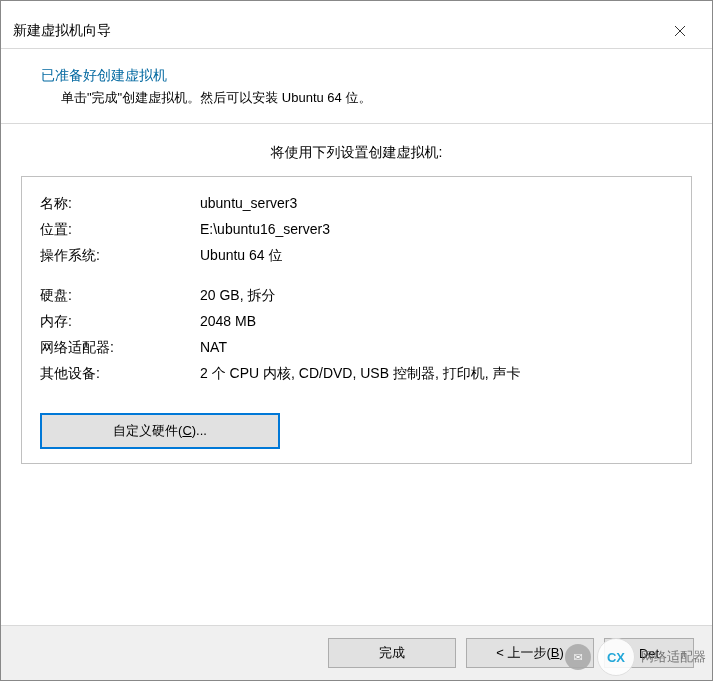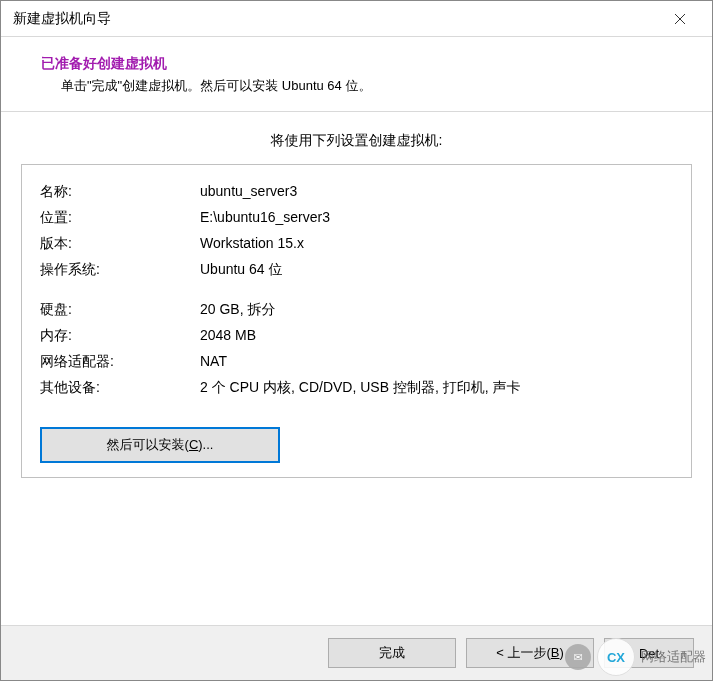--- a/index.html
+++ b/index.html
@@ -24,20 +24,21 @@
       background: #fff;
     }
     .titlebar {
       height: 36px;
       display: flex;
       align-items: center;
       justify-content: space-between;
       padding: 0 12px 0 12px;
       border-bottom: 1px solid #d9d9d9;
       font-size: 14px;
+      margin-top: 12px;
     }
     .titlebar .title {
       color: #000;
     }
     .close-btn {
       width: 40px;
       height: 30px;
       display: flex;
       align-items: center;
       justify-content: center;
@@ -49,23 +50,23 @@
       width: 12px;
       height: 12px;
       stroke: #333;
       stroke-width: 1;
     }
     .header-section {
       padding: 18px 20px 16px 20px;
       border-bottom: 1px solid #d9d9d9;
     }
     .header-title {
-      font-weight: bold;
-      font-size: 14px;
-      color: #a21caf;
+      font-weight: normal;
+      font-size: 14px;
+      color: #0369a1;
       padding-left: 20px;
     }
     .header-subtitle {
       font-size: 13px;
       color: #000;
       padding-left: 40px;
       margin-top: 4px;
     }
     .content-area {
       flex: 1;
@@ -204,24 +205,20 @@
         <tbody id="summary-body">
         <tr>
               <td class="label">名称:</td>
               <td>ubuntu_server3</td>
             </tr>
             <tr>
               <td class="label">位置:</td>
               <td>E:\ubuntu16_server3</td>
             </tr>
             <tr>
-              <td class="label">版本:</td>
-              <td>Workstation 15.x</td>
-            </tr>
-            <tr>
               <td class="label">操作系统:</td>
               <td>Ubuntu 64 位</td>
             </tr>
             <tr class="spacer">
               <td></td>
               <td></td>
             </tr>
             <tr>
               <td class="label">硬盘:</td>
               <td>20 GB, 拆分</td>
@@ -235,21 +232,21 @@
               <td>NAT</td>
             </tr>
             <tr>
               <td class="label">其他设备:</td>
               <td>2 个 CPU 内核, CD/DVD, USB 控制器, 打印机, 声卡</td>
             </tr>
           </tbody>
       </table>
 
       <button class="customize-btn">
-        <span>然后可以安装(</span><span class="access-key">C</span><span>)...</span>
+        <span>自定义硬件(</span><span class="access-key">C</span><span>)...</span>
       </button>
     </div>
   </div>
 
   <div class="button-row">
     <button class="wizard-btn">
       <span>完成</span>
     </button>
     <button class="wizard-btn">
       <span>&lt; 上一步(</span><span class="access-key">B</span><span>)</span>

